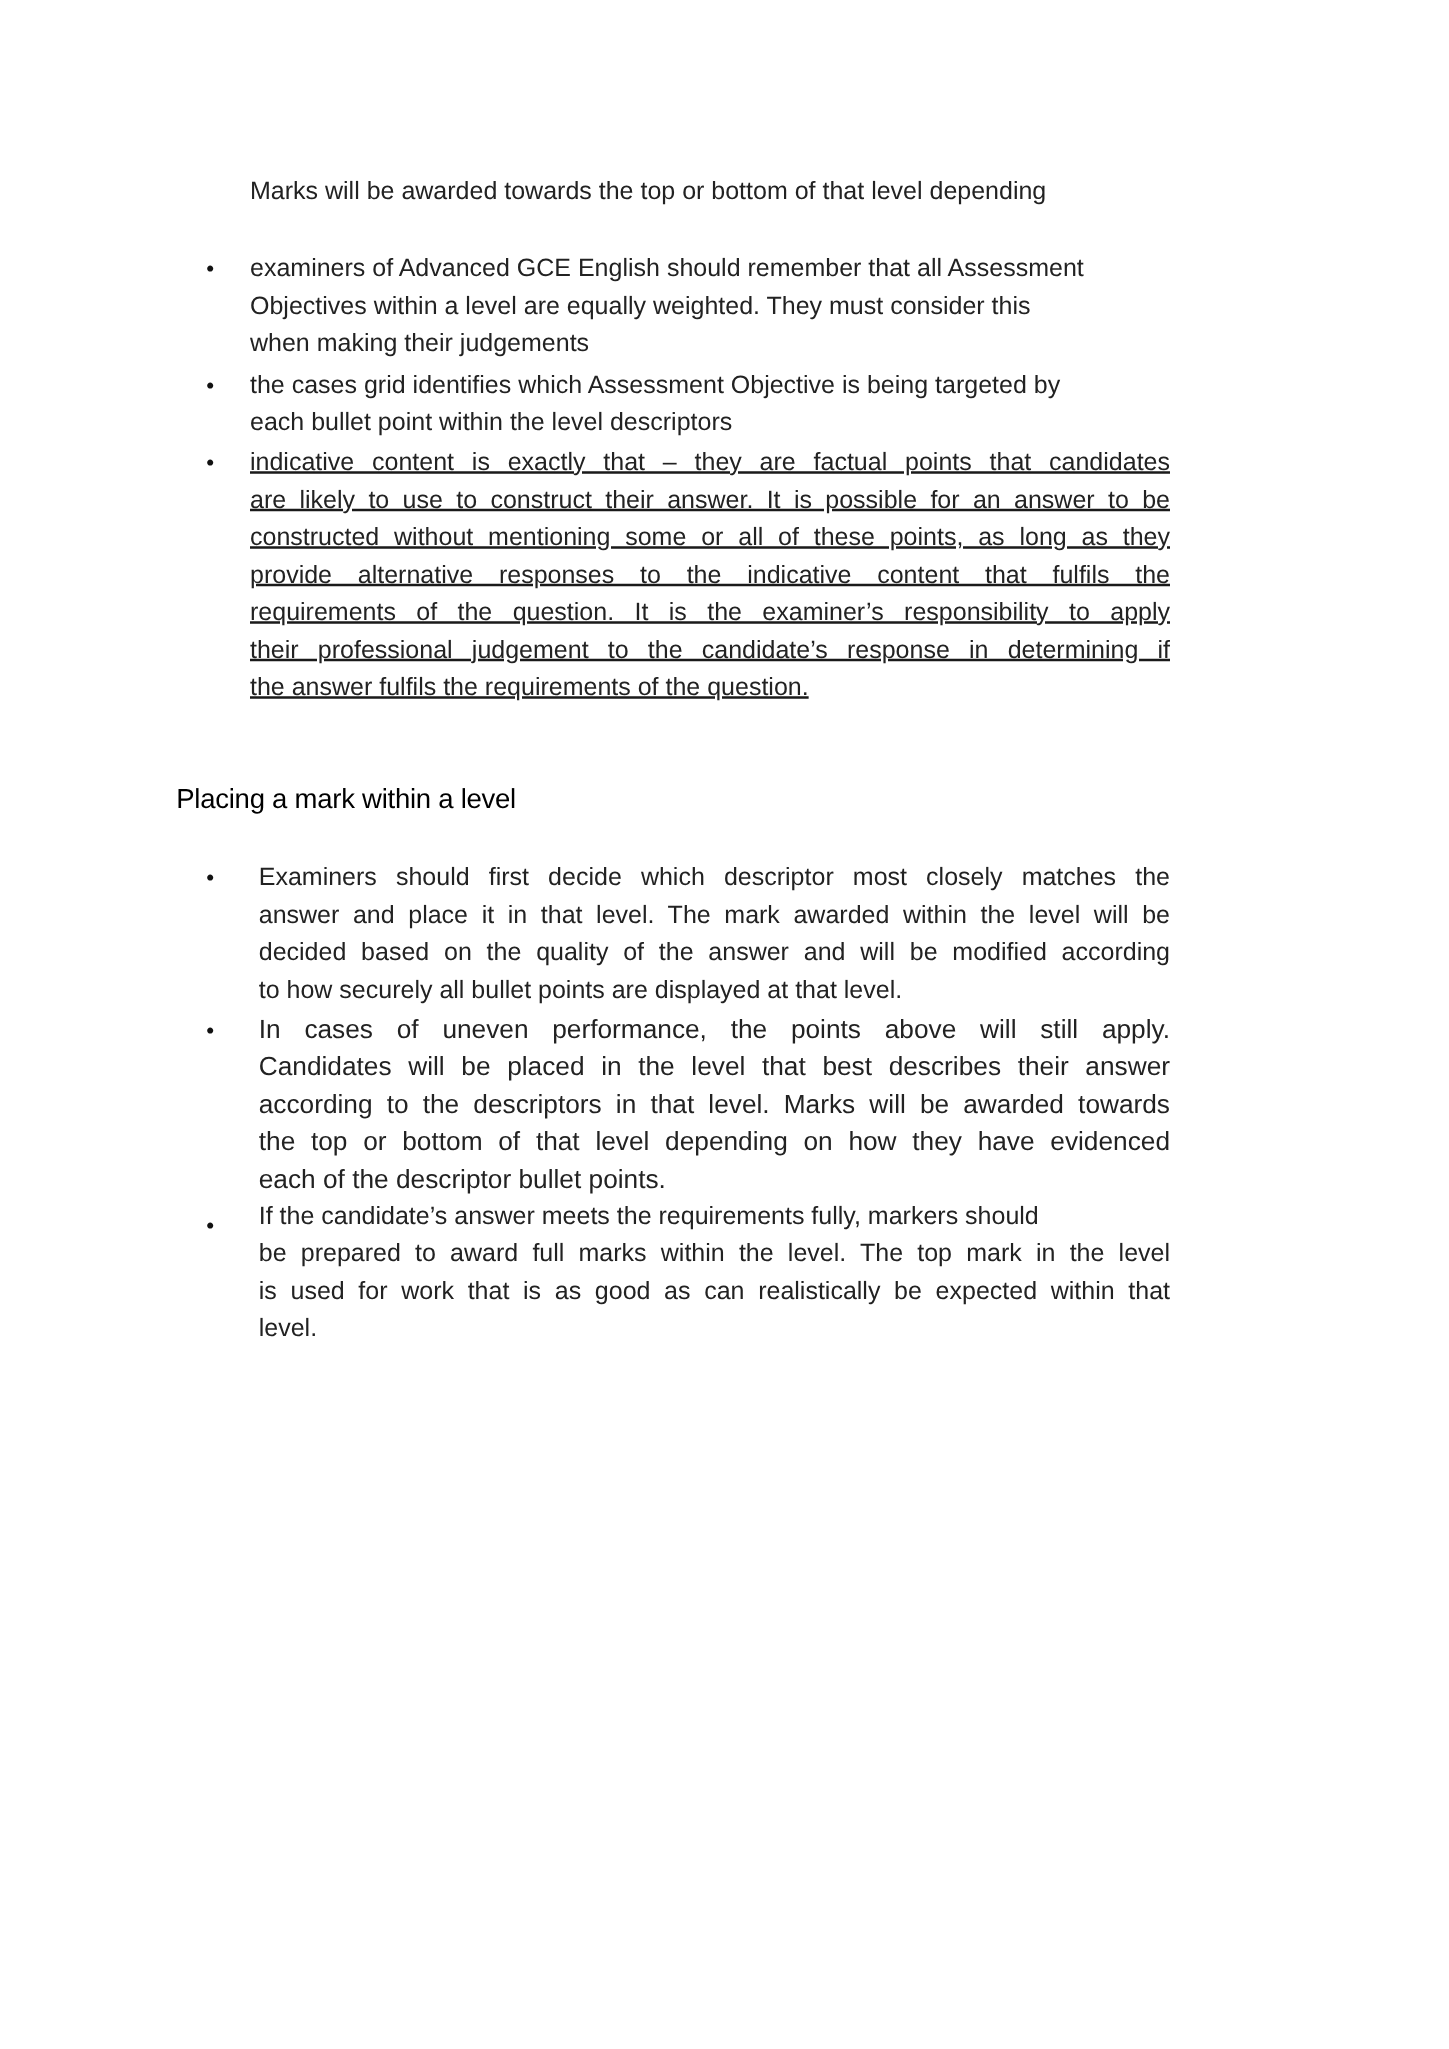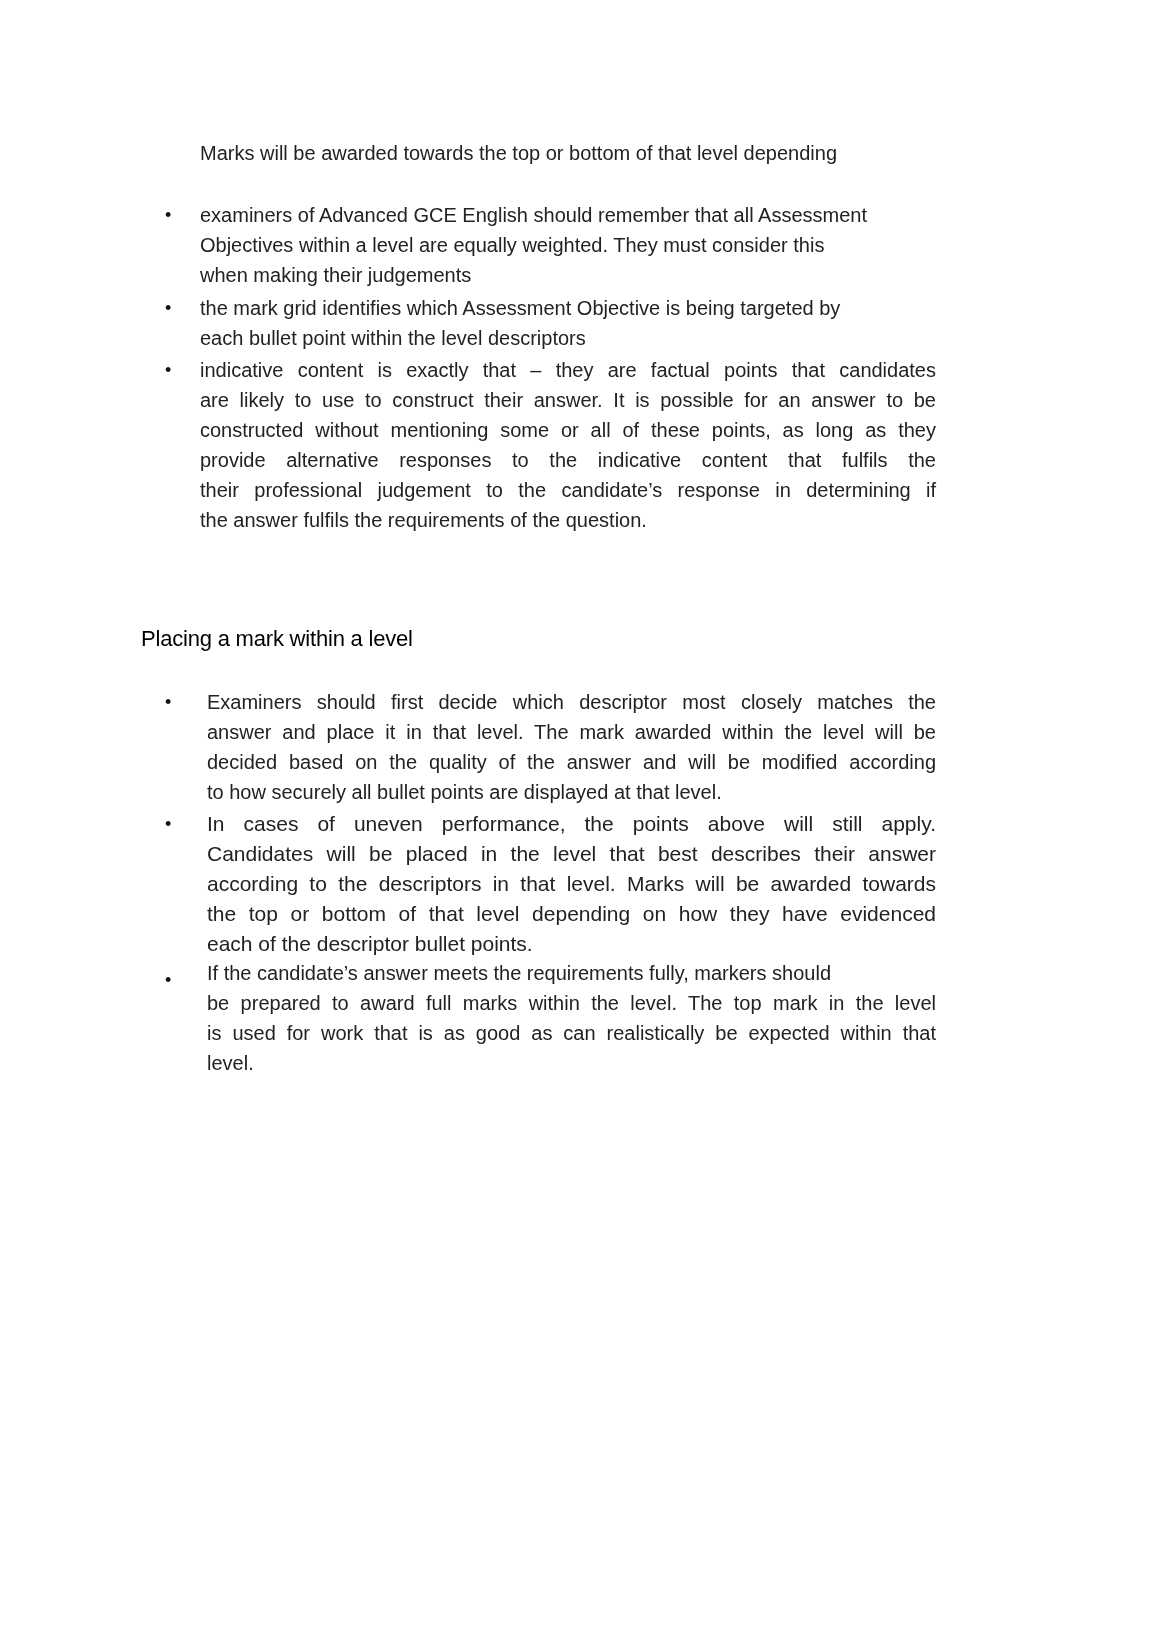--- a/index.html
+++ b/index.html
@@ -24,30 +24,31 @@
 
   <span class="bullet" style="left:165px; top:200px;">•</span>
   <div class="block" style="left:200px; top:200px; width:736px;">
     <div class="line">examiners of Advanced GCE English should remember that all Assessment</div>
     <div class="line">Objectives within  a level are equally weighted.  They must  consider this</div>
     <div class="line">when making their judgements</div>
   </div>
 
   <span class="bullet" style="left:165px; top:293px;">•</span>
   <div class="block" style="left:200px; top:293px; width:736px;">
-    <div class="line">the mark grid identifies which Assessment Objective is being targeted by</div>
+    <div class="line">the cases grid identifies which Assessment Objective is being targeted by</div>
     <div class="line">each  bullet  point  within  the  level  descriptors</div>
   </div>
 
   <span class="bullet" style="left:165px; top:355px;">•</span>
-  <div class="block" style="left:200px; top:355px; width:736px;">
+  <div class="block" style="left:200px; top:355px; width:736px;text-decoration:underline;">
     <div class="line justify">indicative content is exactly that – they are factual points that candidates</div>
     <div class="line justify">are likely to use to construct their answer. It is possible for an answer to be</div>
     <div class="line justify">constructed without mentioning some or all of these points, as long as they</div>
     <div class="line justify">provide alternative responses to the indicative content that fulfils the</div>
+    <div class="line justify">requirements of the question. It is the examiner’s responsibility to apply</div>
     <div class="line justify">their professional judgement to the candidate’s response in determining if</div>
     <div class="line">the  answer  fulfils  the requirements  of the  question.</div>
   </div>
 
   <div class="heading">Placing a mark within a level</div>
 
   <span class="bullet" style="left:165px; top:687px;">•</span>
   <div class="block" style="left:207px; top:687px; width:729px;">
     <div class="line justify">Examiners should first decide which descriptor most closely matches the</div>
     <div class="line justify">answer and place it in that level. The mark awarded within the level will be</div>

